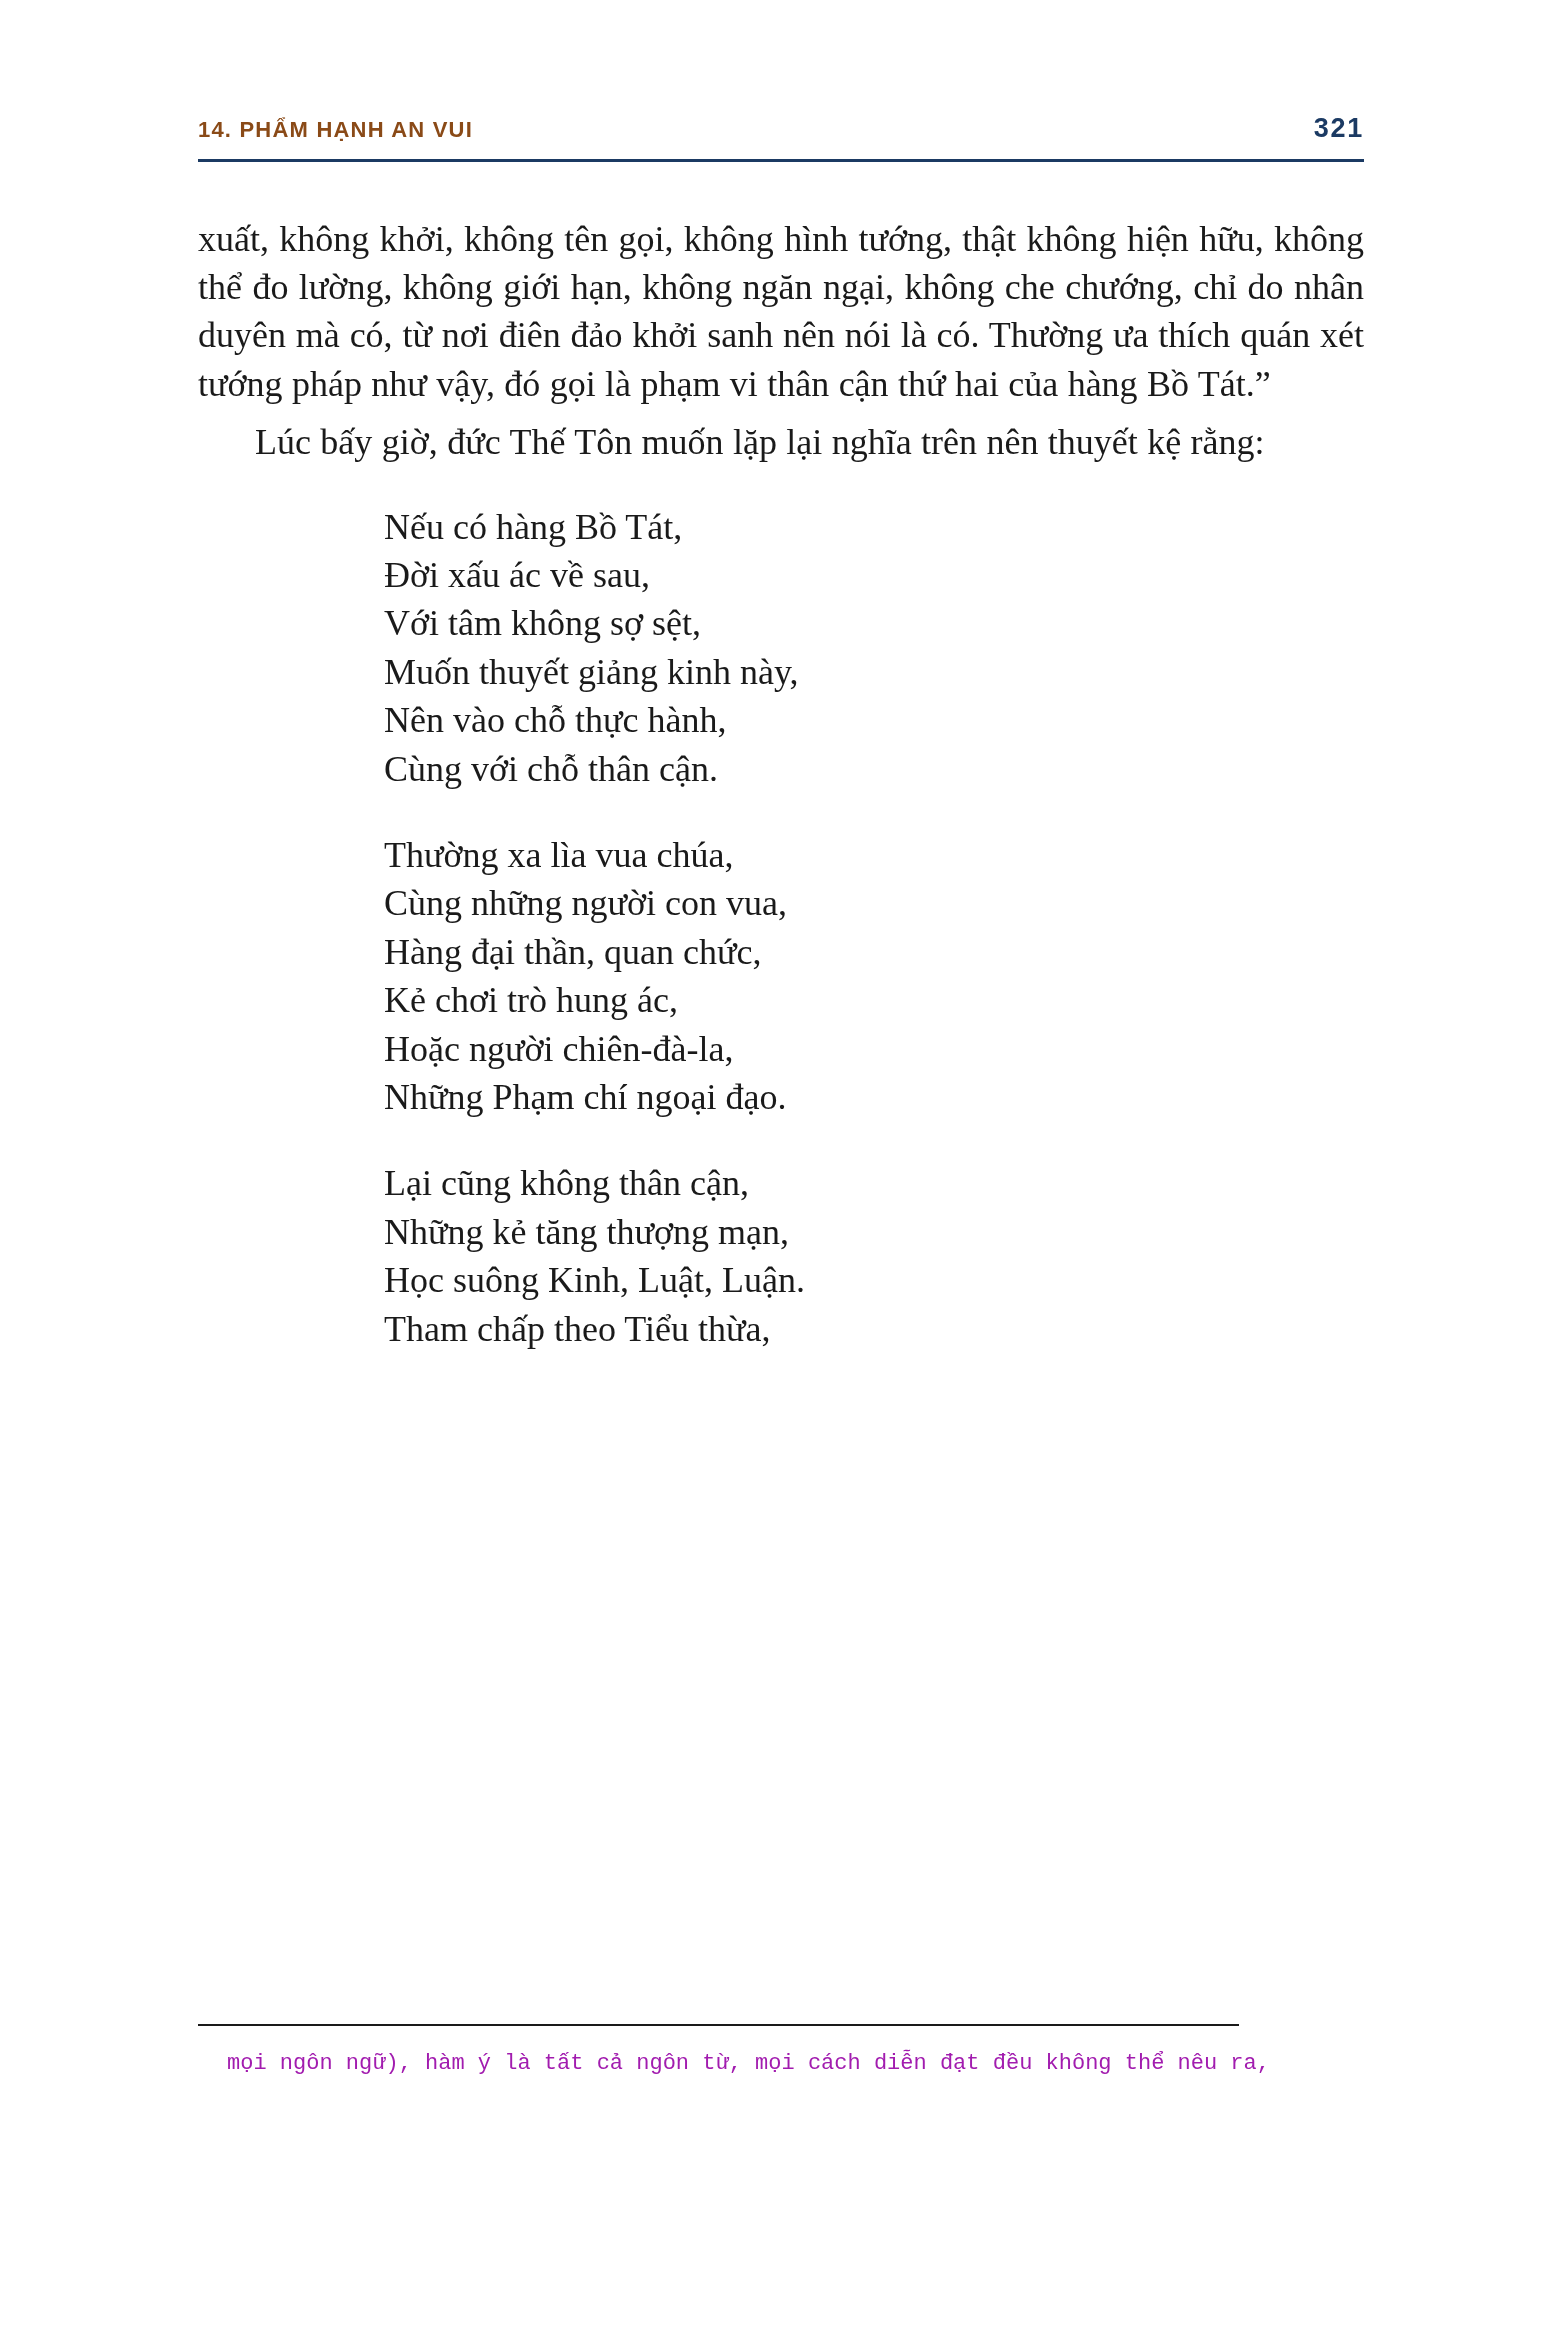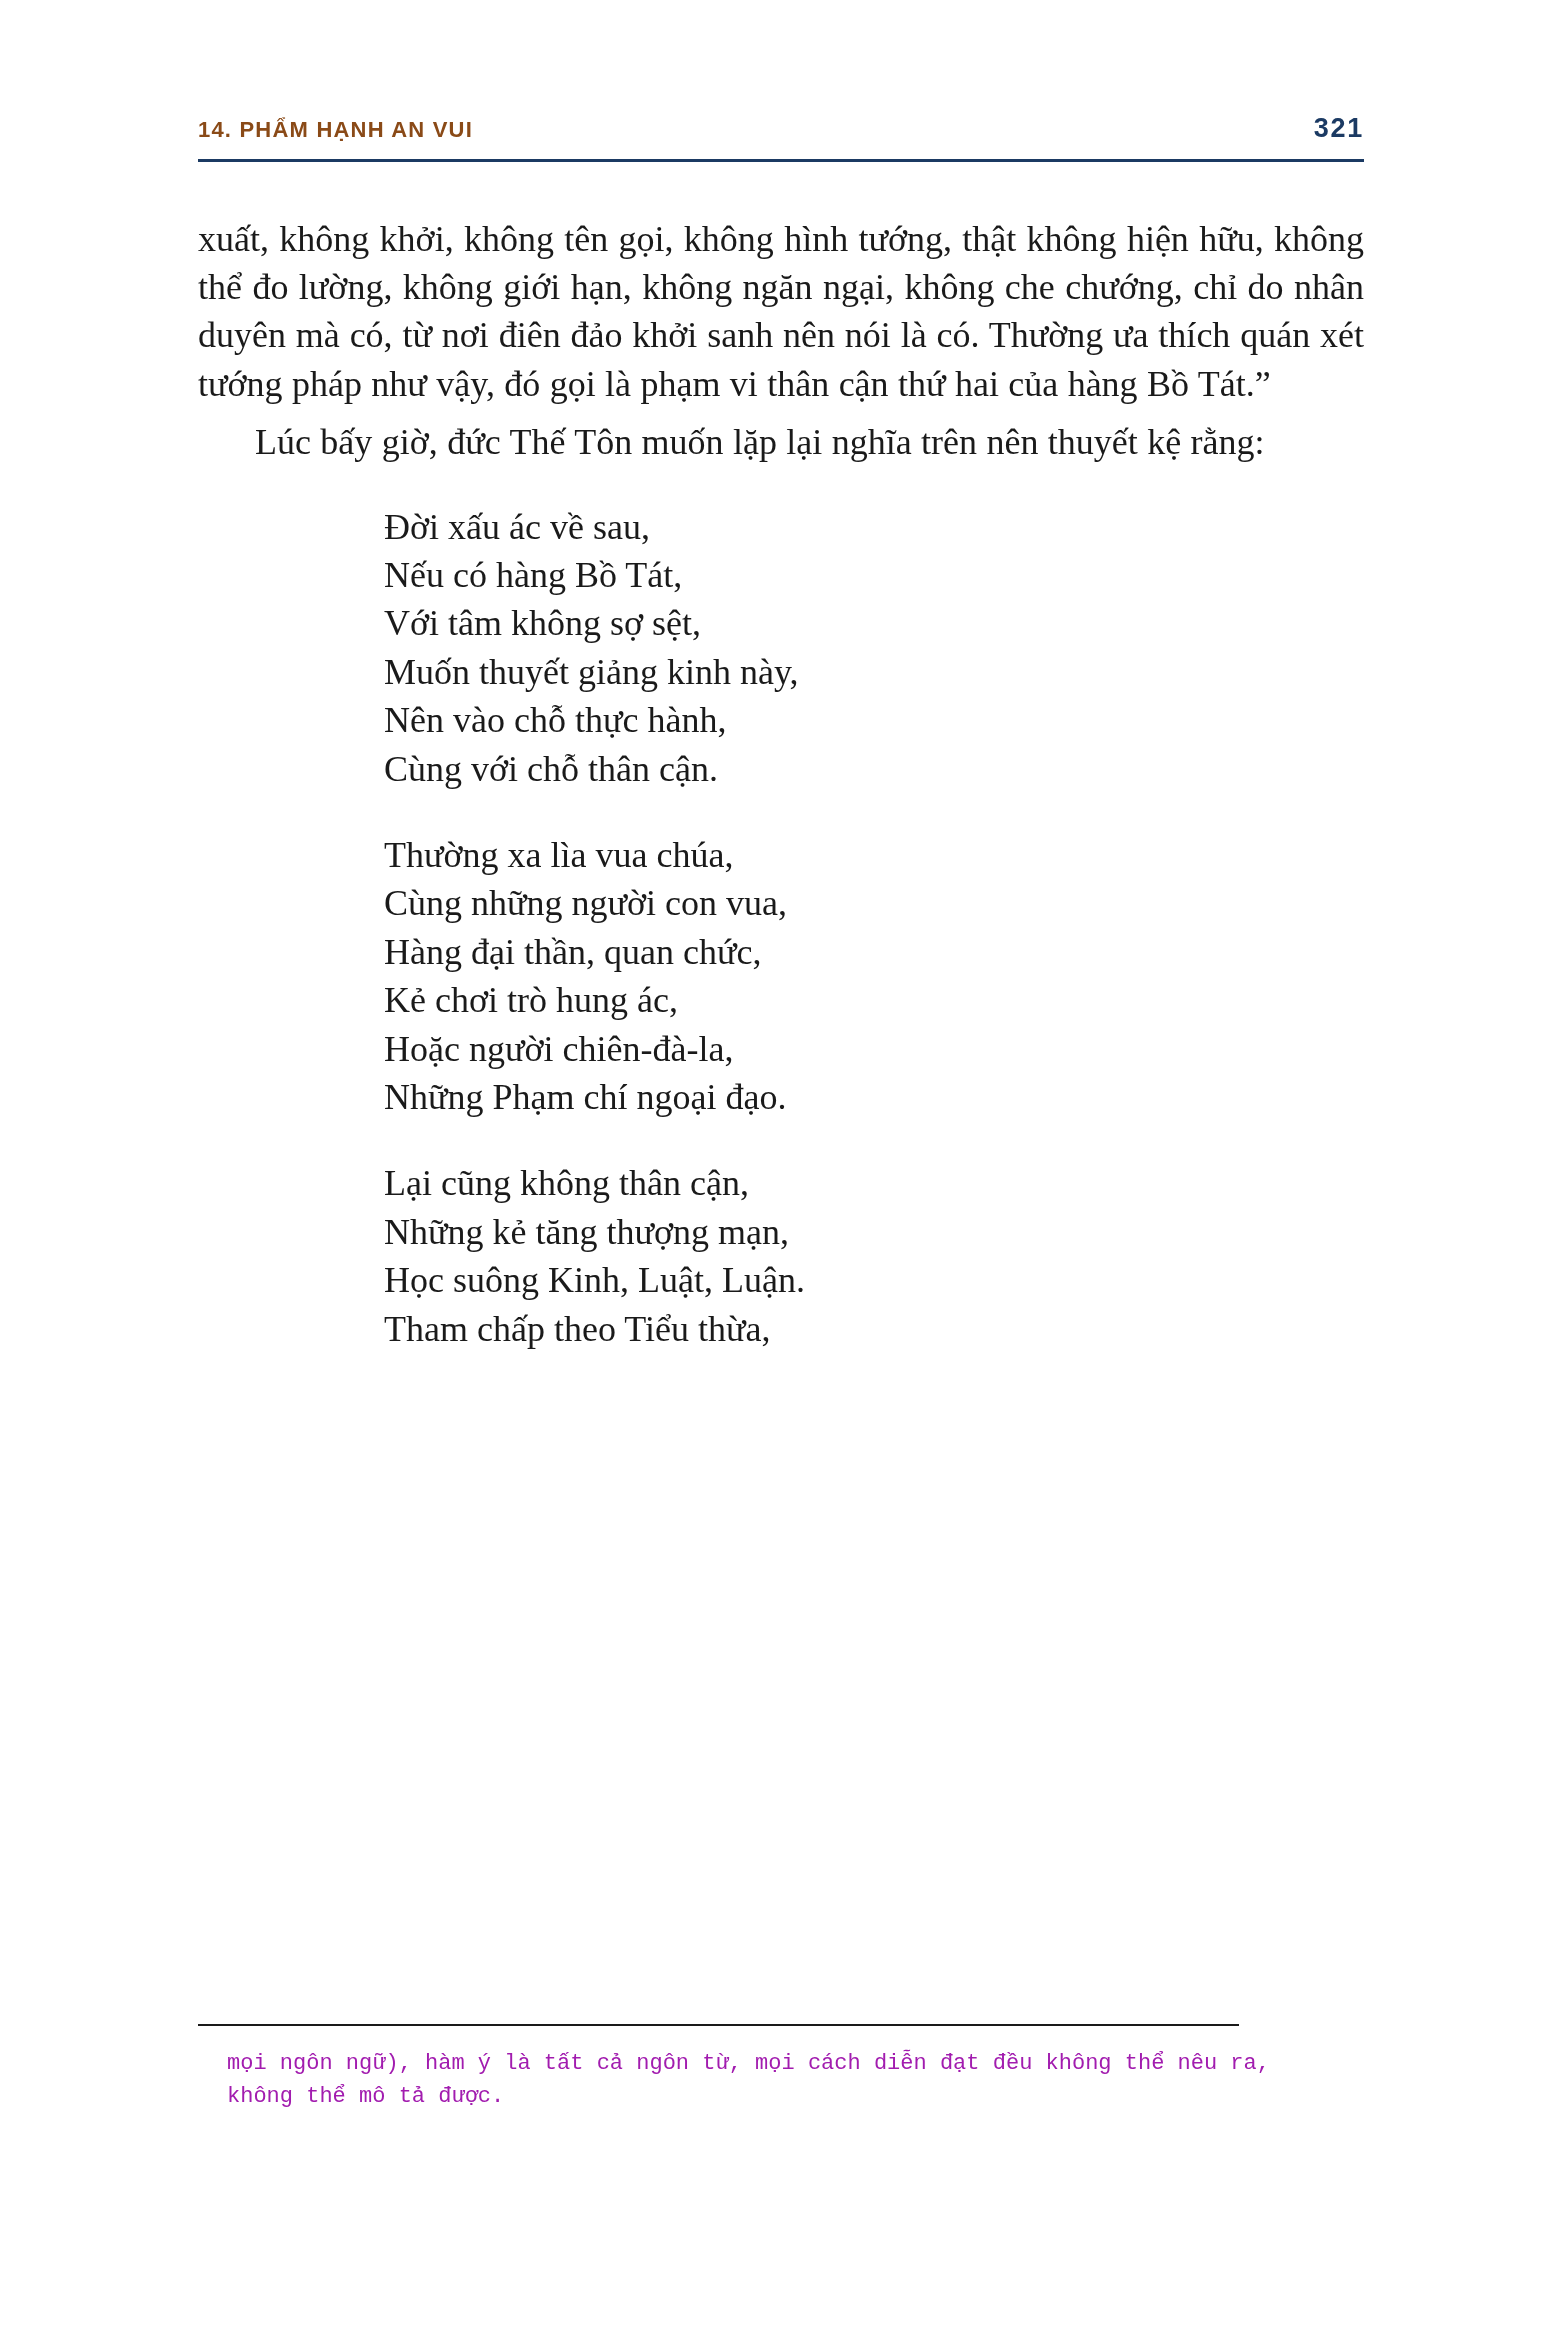--- a/index.html
+++ b/index.html
@@ -120,22 +120,22 @@
   </div>
   <div class="header-rule"></div>
 
   <div class="content">
     <p class="para">xuất, không khởi, không tên gọi, không hình tướng, thật không hiện hữu, không thể đo lường, không giới hạn, không ngăn ngại, không che chướng, chỉ do nhân duyên mà có, từ nơi điên đảo khởi sanh nên nói là có. Thường ưa thích quán xét tướng pháp như vậy, đó gọi là phạm vi thân cận thứ hai của hàng Bồ Tát.”</p>
     <p class="para indent">Lúc bấy giờ, đức Thế Tôn muốn lặp lại nghĩa trên nên thuyết kệ rằng:</p>
 
     <div class="verse">
 
       <div class="stanza">
+        <div class="verse-line">Nếu có hàng Bồ Tát,</div>
         <div class="verse-line">Đời xấu ác về sau,</div>
-        <div class="verse-line">Nếu có hàng Bồ Tát,</div>
         <div class="verse-line">Với tâm không sợ sệt,</div>
         <div class="verse-line">Muốn thuyết giảng kinh này,</div>
         <div class="verse-line">Nên vào chỗ thực hành,</div>
         <div class="verse-line">Cùng với chỗ thân cận.</div>
       </div>
 
       <div class="stanza">
         <div class="verse-line">Thường xa lìa vua chúa,</div>
         <div class="verse-line">Cùng những người con vua,</div>
         <div class="verse-line">Hàng đại thần, quan chức,</div>
@@ -151,17 +151,16 @@
         <div class="verse-line">Tham chấp theo Tiểu thừa,</div>
       </div>
 
 
     </div>
   </div>
 
   <div class="footnote-rule"></div>
   <div class="footnote">
     <div>mọi ngôn ngữ), hàm ý là tất cả ngôn từ, mọi cách diễn đạt đều không thể nêu ra,</div>
-    <div>không thể mô tả được.</div>
   </div>
 
 </div>
 
 
 </body></html>

